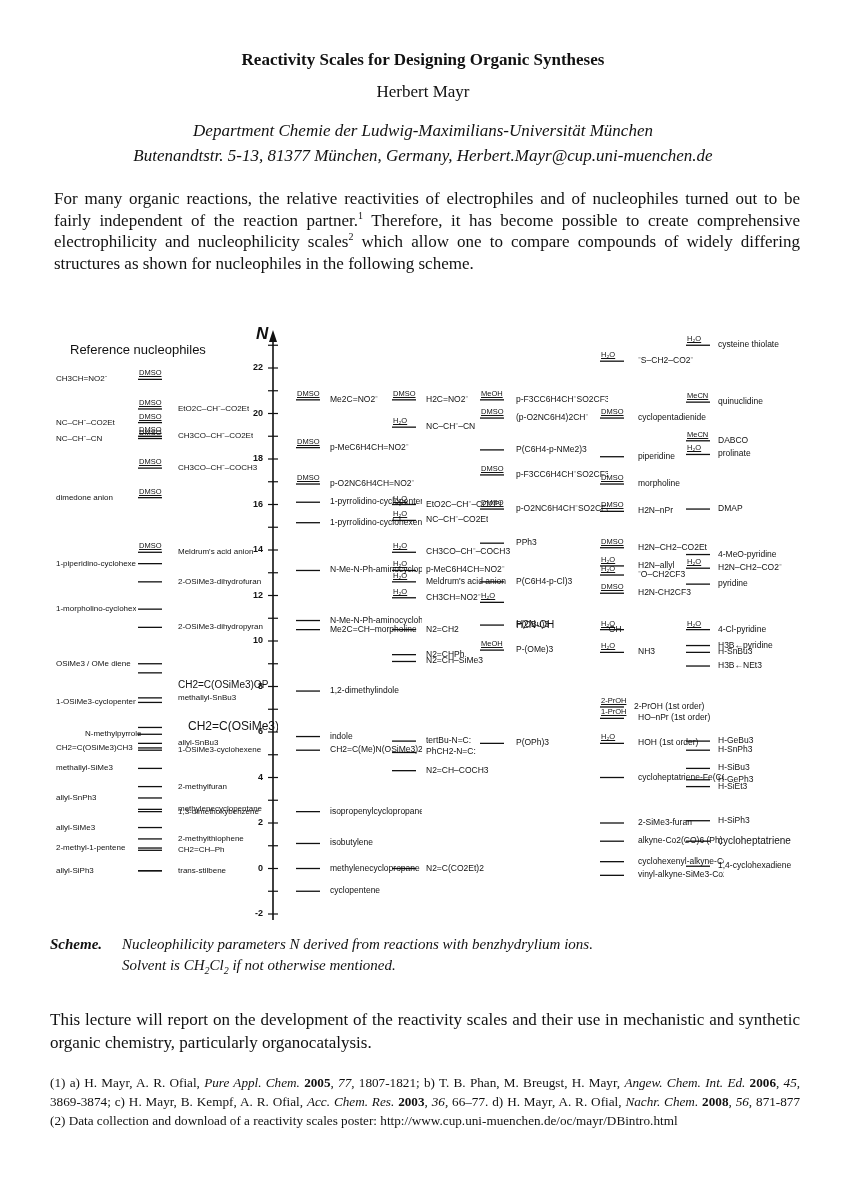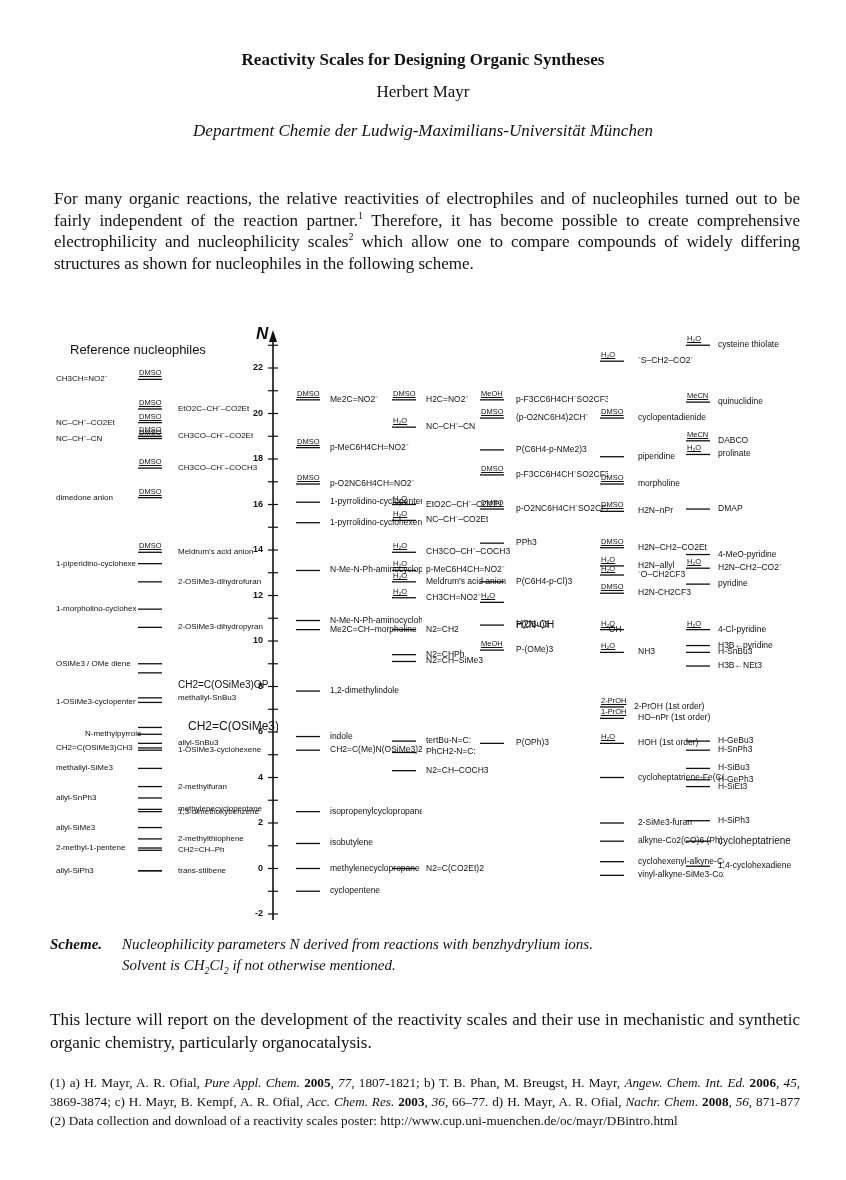--- a/index.html
+++ b/index.html
@@ -26,20 +26,21 @@
   .refs i { font-style: italic; }
   .refs b { font-weight: bold; }
 </style>
 </head>
 <body>
 
 <div class="title">Reactivity Scales for Designing Organic Syntheses</div>
 <div class="author">Herbert Mayr</div>
 <div class="affil">
   <div>Department Chemie der Ludwig-Maximilians-Universität München</div>
+  <div>Butenandtstr. 5-13, 81377 München, Germany, Herbert.Mayr@cup.uni-muenchen.de</div>
 </div>
 
 <div class="intro"><span>For many organic reactions, the relative reactivities of electrophiles and of nucleophiles turned out to be fairly independent of the reaction partner.</span><sup>1</sup><span> Therefore, it has become possible to create comprehensive electrophilicity and nucleophilicity scales</span><sup>2</sup><span> which allow one to compare compounds of widely differing structures as shown for nucleophiles in the following scheme.</span></div>
 
 <div class="scheme" id="scheme">
   <svg id="scheme-svg" width="790" height="600">
       <line x1="223" y1="20" x2="223" y2="600" stroke="#111" stroke-width="1.6"></line>
       <polygon points="219,22 227,22 223,10" fill="#111"></polygon>
       <line x1="218" y1="25.25" x2="228" y2="25.25" stroke="#111" stroke-width="1.2"></line>
       <line x1="218" y1="48" x2="228" y2="48" stroke="#111" stroke-width="1.2"></line>

